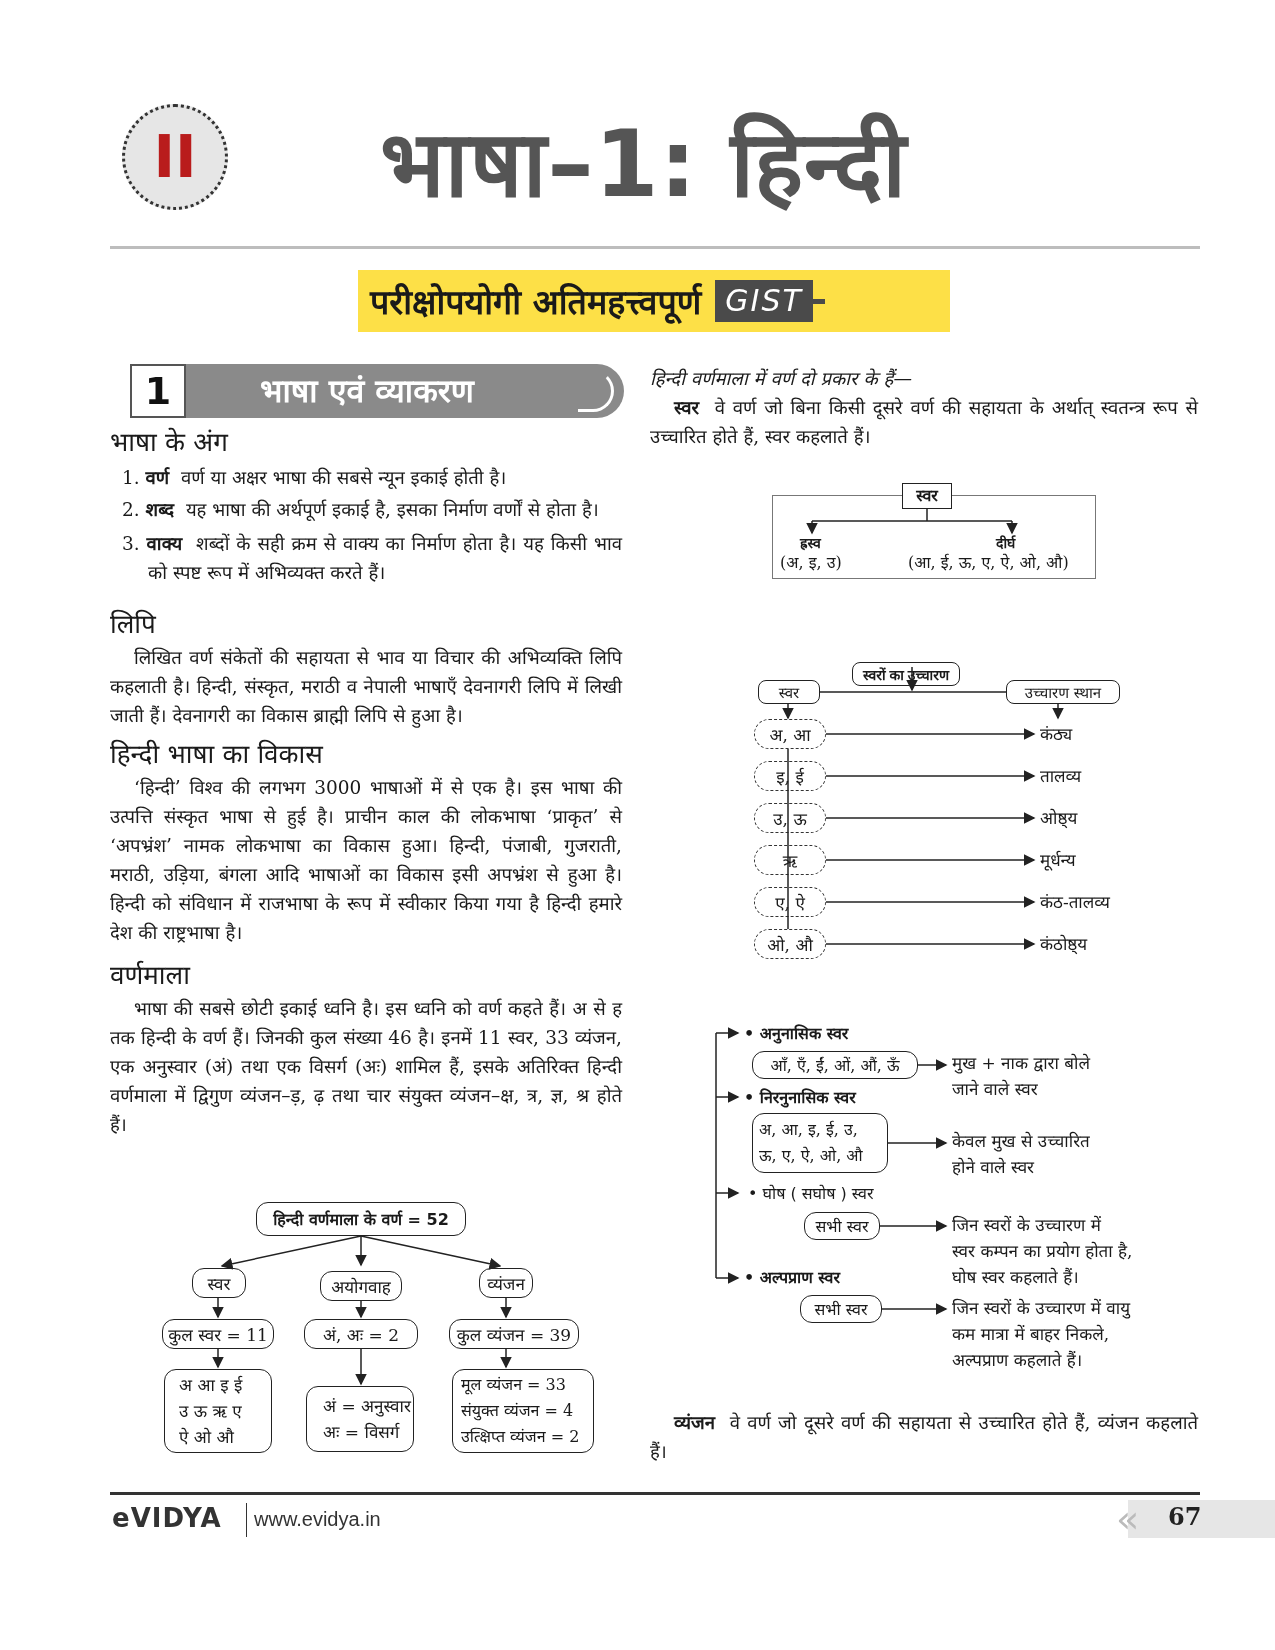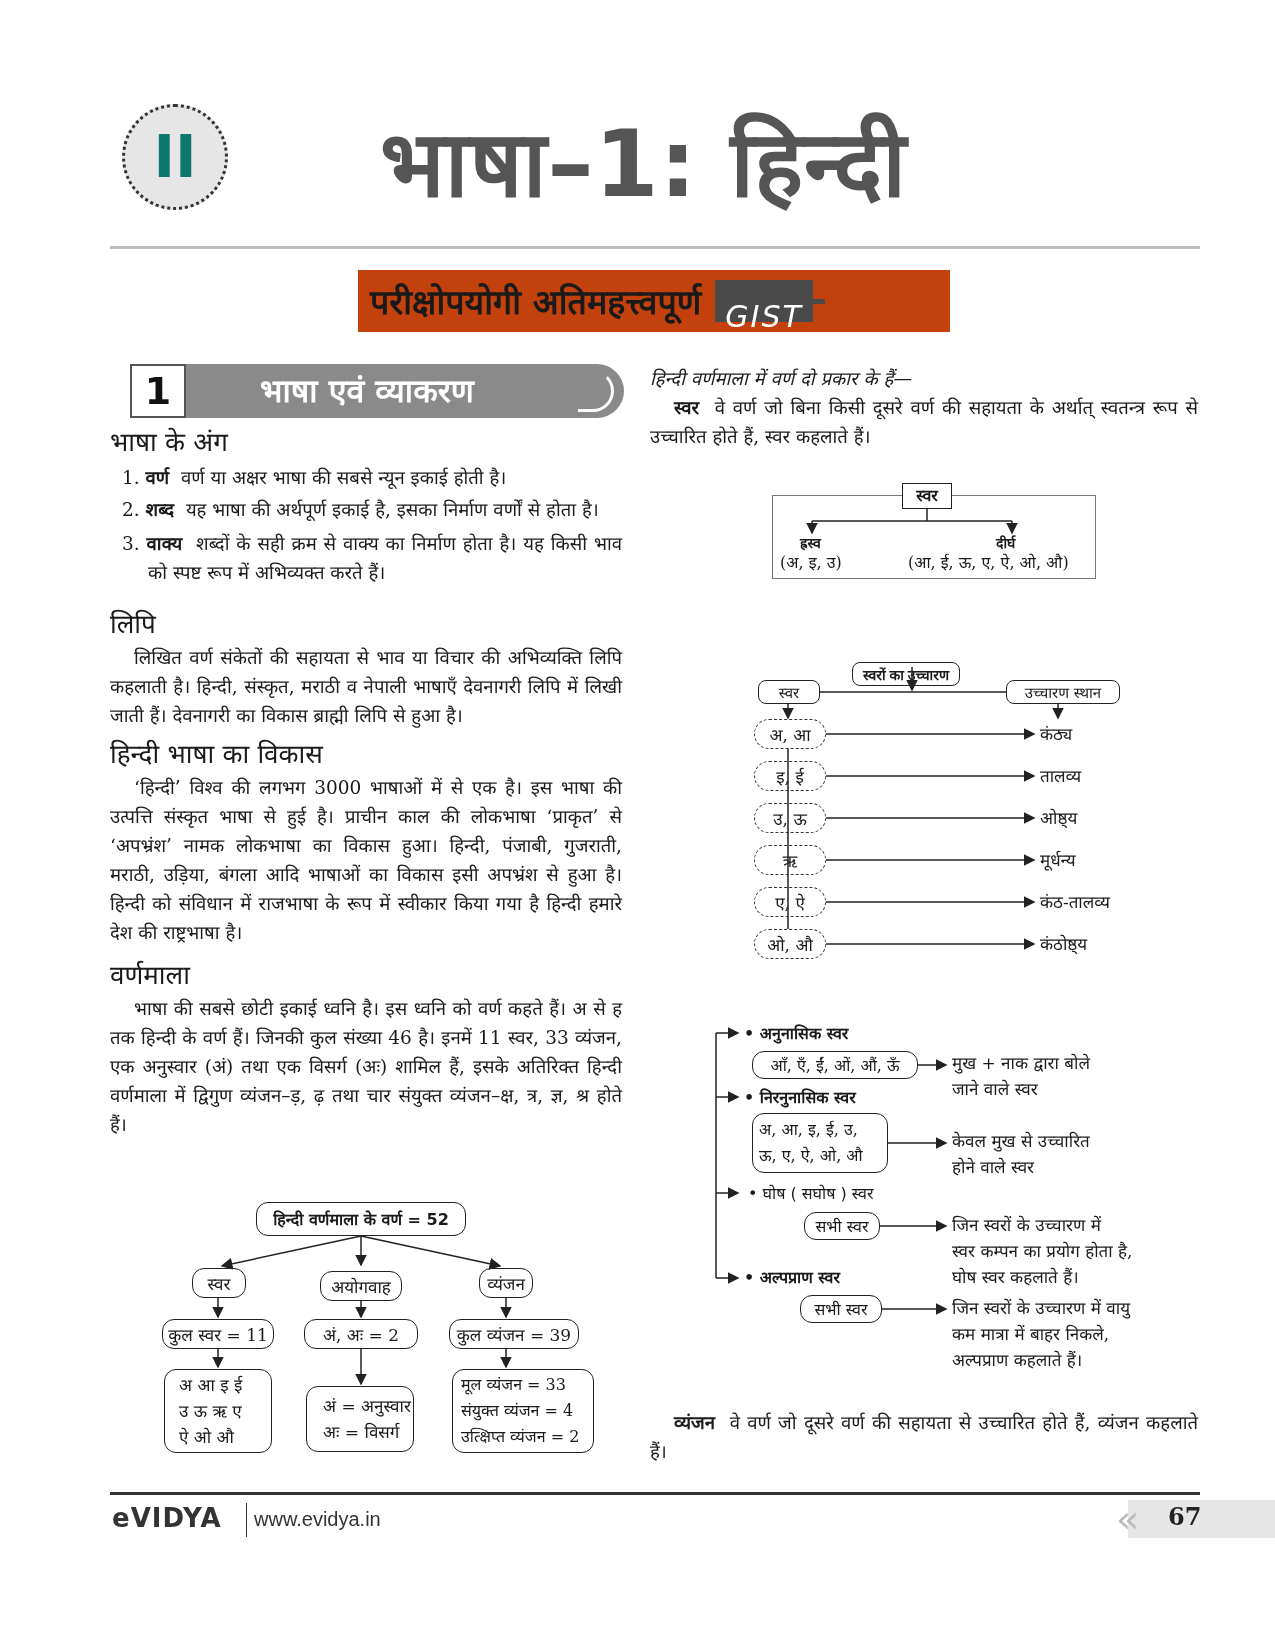--- a/index.html
+++ b/index.html
@@ -1,26 +1,26 @@
 <!DOCTYPE html>
 <html><head>
 <meta charset="utf-8">
 <style>
   * { box-sizing: border-box; margin: 0; padding: 0; }
   html, body { width: 1275px; height: 1650px; background: #ffffff; }
   body { position: relative; font-family: "DejaVu Serif", "Liberation Serif", serif; color: #1a1a1a; overflow: hidden; }
   .abs { position: absolute; }
 
   
-  .chap-badge { left: 122px; top: 104px; width: 106px; height: 106px; border-radius: 50%; border: 3px dotted #333; background: #e6e6e6; display: flex; align-items: center; justify-content: center; font-family: "DejaVu Sans", sans-serif; font-weight: bold; font-size: 58px; color: #0f766e; }
+  .chap-badge { left: 122px; top: 104px; width: 106px; height: 106px; border-radius: 50%; border: 3px dotted #333; background: #e6e6e6; display: flex; align-items: center; justify-content: center; font-family: "DejaVu Sans", sans-serif; font-weight: bold; font-size: 58px; color: #b91c1c; }
   .chap-title { left: 380px; top: 98px; font-family: "DejaVu Sans", sans-serif; font-weight: bold; font-size: 92px; color: #555; letter-spacing: 1px; white-space: nowrap; }
   .top-rule { left: 110px; top: 246px; width: 1090px; height: 3px; background: #bdbdbd; }
-  .gist-banner { left: 358px; top: 270px; width: 592px; height: 62px; background: #c2410c; display: flex; align-items: center; padding-left: 12px; }
+  .gist-banner { left: 358px; top: 270px; width: 592px; height: 62px; background: #fde047; display: flex; align-items: center; padding-left: 12px; }
   .gist-banner .gtext { font-family: "DejaVu Sans", sans-serif; font-weight: bold; font-size: 34px; color: #1a1a1a; white-space: nowrap; }
-  .gist-tag { margin-left: 14px; background: #4a4a4a; color: #fff; font-family: "DejaVu Sans", sans-serif; font-style: italic; font-size: 30px; padding: 16px 10px; height: 42px; line-height: 42px; letter-spacing: 2px; }
+  .gist-tag { margin-left: 14px; background: #4a4a4a; color: #fff; font-family: "DejaVu Sans", sans-serif; font-style: italic; font-size: 30px; padding: 0 10px; height: 42px; line-height: 42px; letter-spacing: 2px; }
   .gist-tag-bar { width: 12px; height: 5px; background: #4a4a4a; }
 
   
   .sec-banner { left: 130px; top: 364px; width: 494px; height: 54px; background: #8a8a8a; border-radius: 0 28px 28px 0; }
   .sec-num { left: 130px; top: 364px; width: 56px; height: 54px; background: #fff; border: 2px solid #555; display: flex; align-items: center; justify-content: center; font-family: "DejaVu Sans", sans-serif; font-weight: bold; font-size: 38px; color: #111; }
   .sec-title { left: 260px; top: 368px; font-family: "DejaVu Sans", sans-serif; font-weight: bold; font-size: 32px; color: #fff; white-space: nowrap; }
   .sec-curl { left: 578px; top: 370px; width: 36px; height: 42px; border: 3px solid #fff; border-left: none; border-top-color: transparent; border-radius: 0 22px 22px 0; }
 
   
   .col { font-size: 18.5px; line-height: 29px; text-align: justify; }

